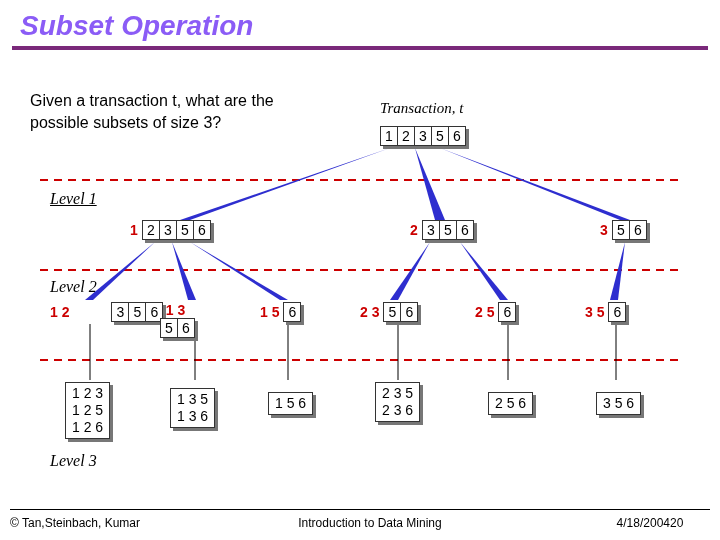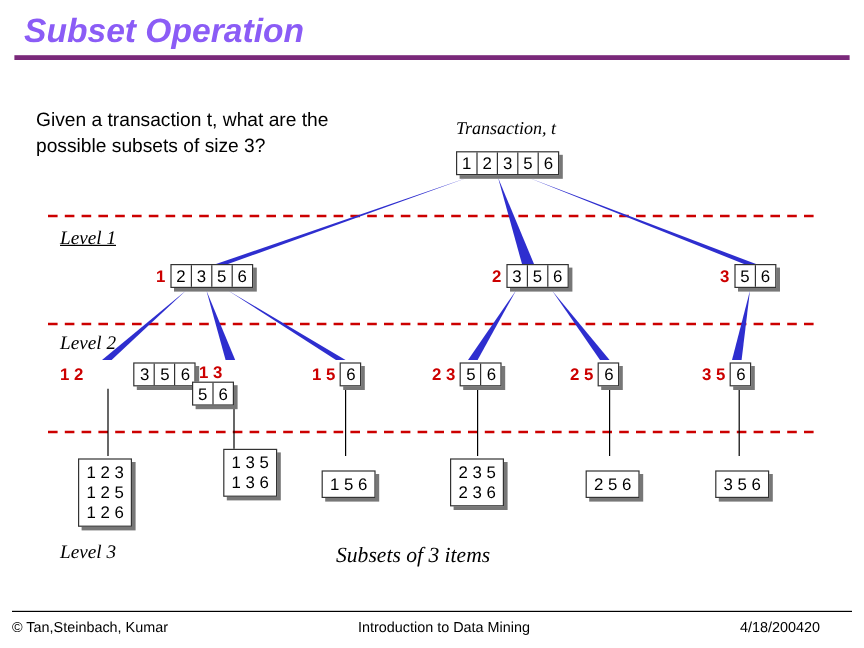--- a/index.html
+++ b/index.html
@@ -99,21 +99,20 @@
 <div class="underline"></div>
 
 <div class="question">Given a transaction t, what are the possible subsets of size 3?</div>
 
 <div class="diagram">
 
   <div class="lbl trans-lbl">Transaction, t</div>
   <div class="lbl level1">Level 1</div>
   <div class="lbl level2">Level 2</div>
   <div class="lbl level3">Level 3</div>
-  <div class="lbl subsets-lbl">Subsets of 3 items</div>
 
   <svg class="edges" width="680" height="400">
     <line x1="20" y1="100" x2="660" y2="100" stroke="#cc0000" stroke-width="2" stroke-dasharray="8,6"></line>
     <line x1="20" y1="190" x2="660" y2="190" stroke="#cc0000" stroke-width="2" stroke-dasharray="8,6"></line>
     <line x1="20" y1="280" x2="660" y2="280" stroke="#cc0000" stroke-width="2" stroke-dasharray="8,6"></line>
 
     <polygon points="370,68 160,140 170,140" fill="#2e2ecf"></polygon>
     <polygon points="395,68 415,140 425,140" fill="#2e2ecf"></polygon>
     <polygon points="420,68 600,140 610,140" fill="#2e2ecf"></polygon>
 
@@ -206,21 +205,21 @@
   <div class="node" style="left:565px; top:222px;">
     <div class="prefix">3 5</div>
     <div class="cells">
       <span>6</span>
     </div>
   </div>
 
   <div class="leaf" style="left:45px;  top:302px;">1 2 3
 1 2 5
 1 2 6</div>
-  <div class="leaf" style="left:150px; top:294px;margin-left:16px;">1 3 5
+  <div class="leaf" style="left:150px; top:308px;">1 3 5
 1 3 6</div>
   <div class="leaf" style="left:248px; top:312px;">1 5 6</div>
   <div class="leaf" style="left:355px; top:302px;">2 3 5
 2 3 6</div>
   <div class="leaf" style="left:468px; top:312px;">2 5 6</div>
   <div class="leaf" style="left:576px; top:312px;">3 5 6</div>
 
 </div>
 
 <div class="footer">

